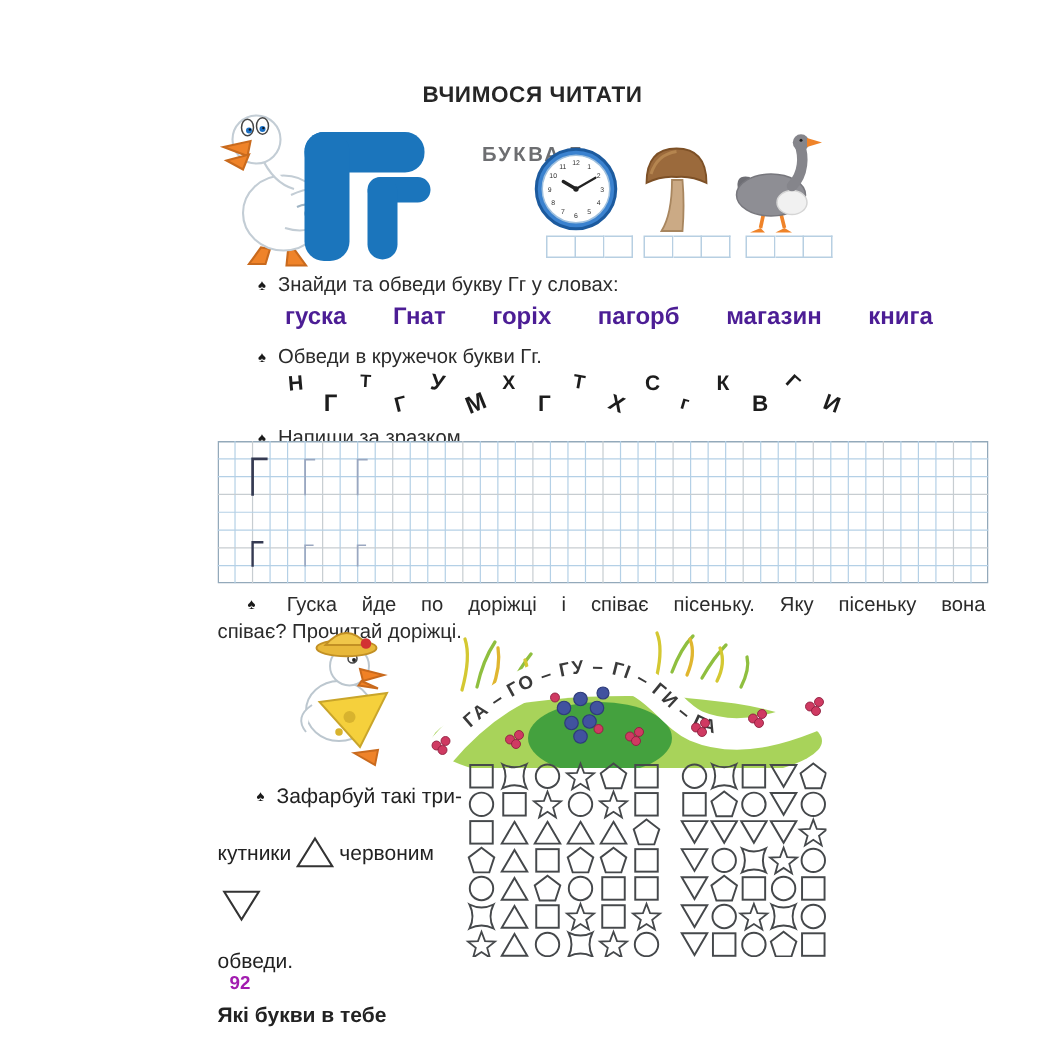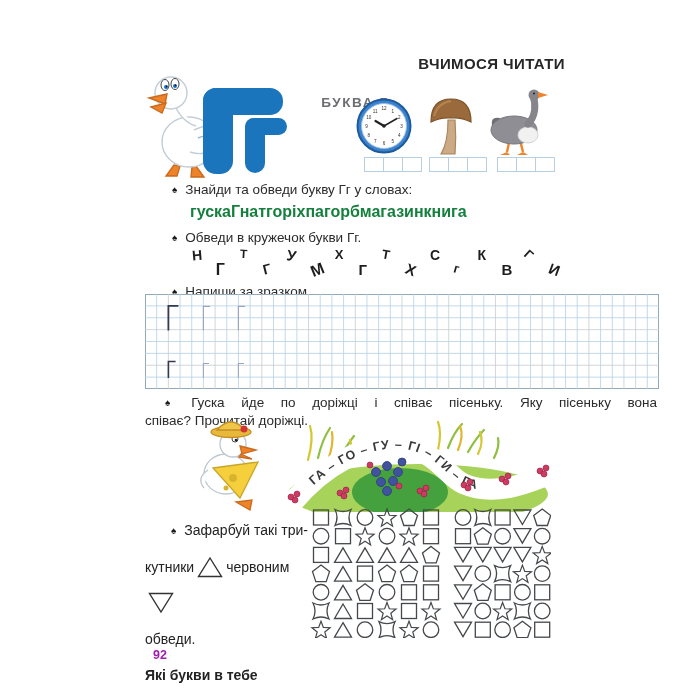--- a/index.html
+++ b/index.html
@@ -1,26 +1,26 @@
 <!DOCTYPE html>
 <html><head>
 <meta charset="utf-8">
 <style>
   html,body{margin:0;padding:0;background:#ffffff;}
   .page{position:relative;width:700px;height:700px;background:#ffffff;overflow:hidden;
         font-family:"Liberation Sans", sans-serif;color:#2b2b2b;}
   .abs{position:absolute;}
-  .title{left:145px;top:55px;width:420px;text-align:right;font-size:15px;font-weight:bold;
+  .title{left:145px;top:55px;width:420px;text-align:center;font-size:15px;font-weight:bold;
          color:#262626;letter-spacing:.4px;}
   .subtitle{left:145px;top:79px;width:420px;text-align:center;font-size:13.5px;font-weight:bold;
             color:#6d6e71;letter-spacing:1.6px;margin-top:16px;}
   .task{font-size:13.5px;color:#2b2b2b;}
   .bullet{font-size:10px;color:#1a1a1a;margin-right:8px;vertical-align:1px;}
-  .words-row{left:190px;top:203px;width:432px;display:flex;
-             font-size:16px;font-weight:bold;color:#15803d;}
+  .words-row{left:190px;top:203px;width:432px;display:flex;justify-content:space-between;
+             font-size:16px;font-weight:bold;color:#4c1d95;}
   .letters-row span{position:absolute;font-weight:bold;color:#1d1d1d;}
   .cellbox{display:flex;}
   .cellbox i{display:block;width:18px;height:13px;border:1px solid #b7cfe2;border-left:none;background:#fff;}
   .cellbox i:first-child{border-left:1px solid #b7cfe2;}
   .song{font-size:13.5px;color:#2b2b2b;}
   .song-line1{left:165px;top:395px;width:492px;text-align:justify;}
   .song-line1 .stretch{display:inline-block;width:100%;}
   .song-line2{left:145px;top:413px;width:500px;}
   .coloring{left:145px;top:512px;width:172px;font-size:14px;line-height:36px;color:#222;}
   .coloring .tri{display:inline-block;vertical-align:-6px;margin:0 3px;}

